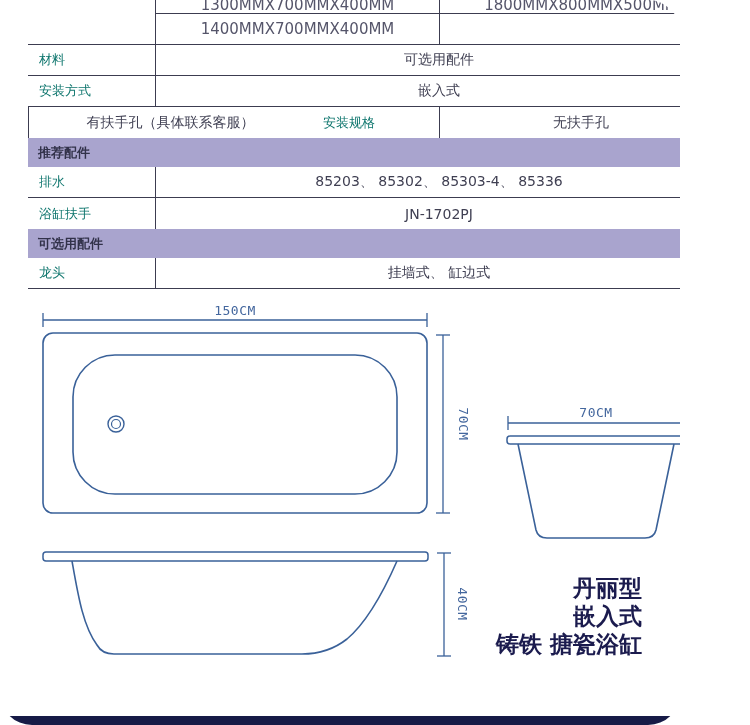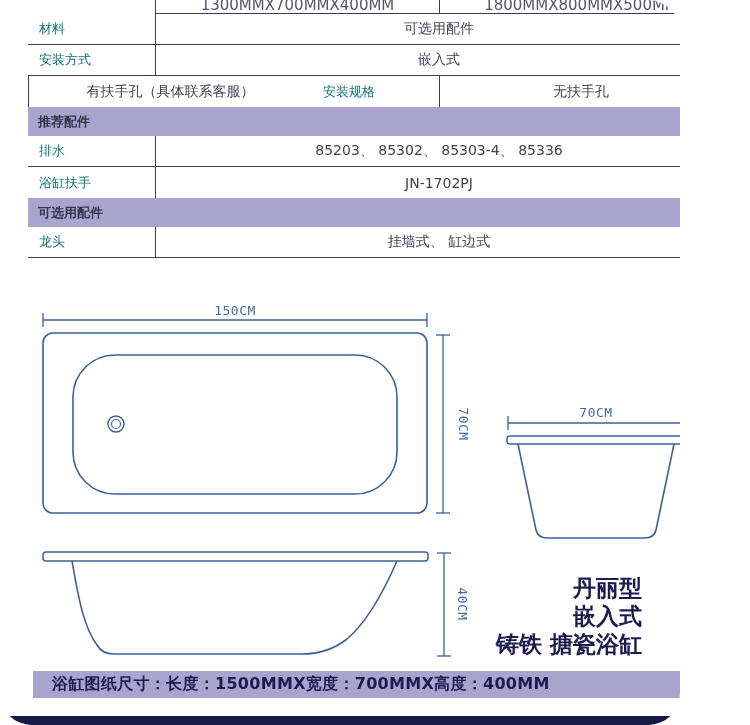--- a/index.html
+++ b/index.html
@@ -53,20 +53,29 @@
     <div class="trow size-row-cut">
       <div class="cell label"></div>
       <div class="cell c2 bl bb">
         <span>1300MMX700MMX400MM</span>
       </div>
       <div class="cell c3 bl bb">
         <span>1800MMX800MMX500MM</span>
       </div>
     </div>
 
+    <div class="trow size-row bb">
+      <div class="cell label"></div>
+      <div class="cell c2 bl">
+        <span>1400MMX700MMX400MM</span>
+      </div>
+      <div class="cell c3 bl">
+        <span></span>
+      </div>
+    </div>
 
     <div class="trow row-h bb">
       <div class="cell label">材料</div>
       <div class="cell span bl">可选用配件</div>
     </div>
 
     <div class="trow row-h bb">
       <div class="cell label">安装方式</div>
       <div class="cell span bl">嵌入式</div>
     </div>
@@ -143,18 +152,15 @@
       <text class="dimtext" x="458" y="314" text-anchor="middle" stroke="none" transform="rotate(90 458 314)">40CM</text>
     </g>
   </svg>
 
   <div class="product-title">
     <div>丹丽型</div>
     <div>嵌入式</div>
     <div>铸铁 搪瓷浴缸</div>
   </div>
 
-  <div class="footer-band">
-    <span>浴缸图纸尺寸：长度：1500MMX宽度：700MMX高度：400MM</span>
-  </div>
   <div class="footer-bar"></div>
 
 </div>
 
 </body></html>

